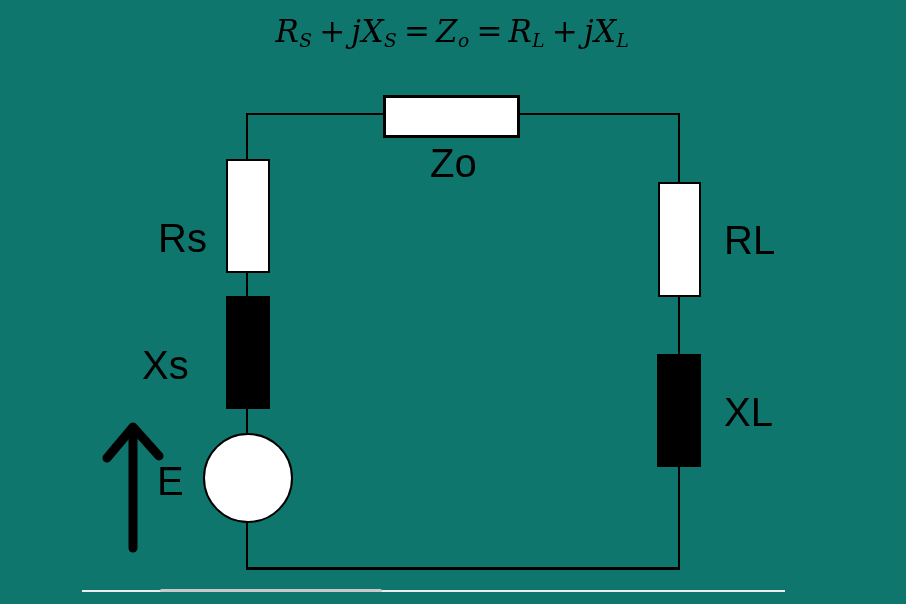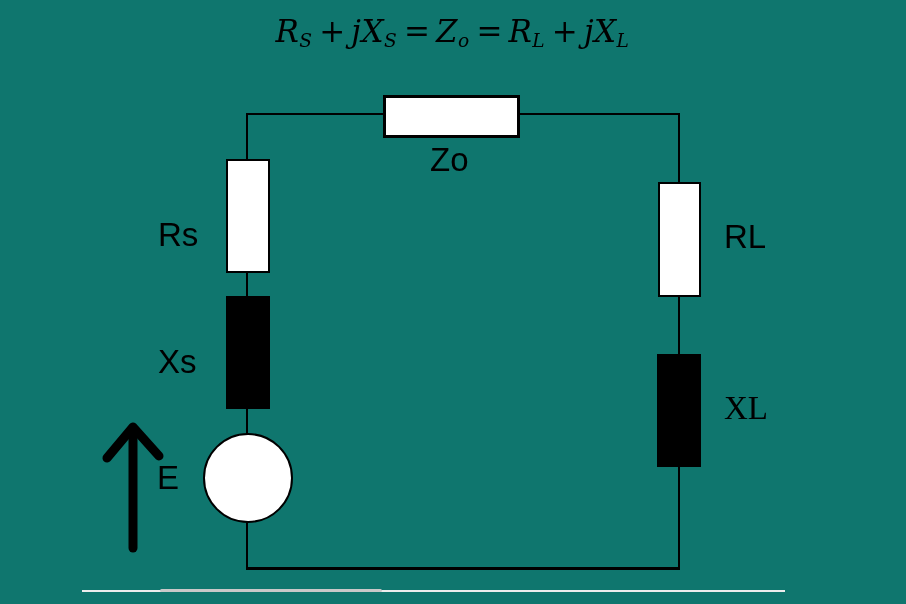--- a/index.html
+++ b/index.html
@@ -40,21 +40,21 @@
   
   .source-circle{
     position:absolute;box-sizing:border-box;
     width:90px;height:90px;
     border:2px solid #000;border-radius:50%;
     background:#ffffff;
   }
   
   .clabel{
     position:absolute;
-    font-size:33px;line-height:1;
+    font-size:40px;line-height:1;
     color:#000;
     white-space:nowrap;
   }
   
   .arrow{position:absolute;}
   
   .scroll-track{position:absolute;background:#ededed;}
   .scroll-thumb{position:absolute;background:#c9c9c9;border-radius:2px;}
 </style>
 </head>
@@ -83,22 +83,22 @@
   <div class="box outlined" style="left:658px;top:182px;width:43px;height:115px;"></div>
   <div class="box filled" style="left:657px;top:354px;width:44px;height:113px;"></div>
   <div class="source-circle" style="left:203px;top:433px;"></div>
 
   <svg class="arrow" style="left:95px;top:412px;" width="80" height="145" viewBox="0 0 80 145">
     <line x1="38" y1="18" x2="38" y2="136" stroke="#000" stroke-width="9" stroke-linecap="round"></line>
     <polyline points="12,46 38,15 64,44" fill="none" stroke="#000" stroke-width="9" stroke-linecap="round" stroke-linejoin="round"></polyline>
   </svg>
 
   <div class="clabel" style="left:158px;top:210px;margin-top:8px;">Rs</div>
-  <div class="clabel" style="left:158px;top:345px;">Xs</div>
+  <div class="clabel" style="left:142px;top:345px;">Xs</div>
   <div class="clabel" style="left:157px;top:461px;">E</div>
   <div class="clabel" style="left:430px;top:143px;">Zo</div>
   <div class="clabel" style="left:724px;top:220px;">RL</div>
-  <div class="clabel" style="left:724px;top:392px;font-family:Liberation Serif, serif;">XL</div>
+  <div class="clabel" style="left:724px;top:392px;">XL</div>
 
   <div class="scroll-track" style="left:82px;top:590px;width:703px;height:2px;"></div>
   <div class="scroll-thumb" style="left:160px;top:589px;width:222px;height:3px;"></div>
 
 </div>
 
 </body></html>

